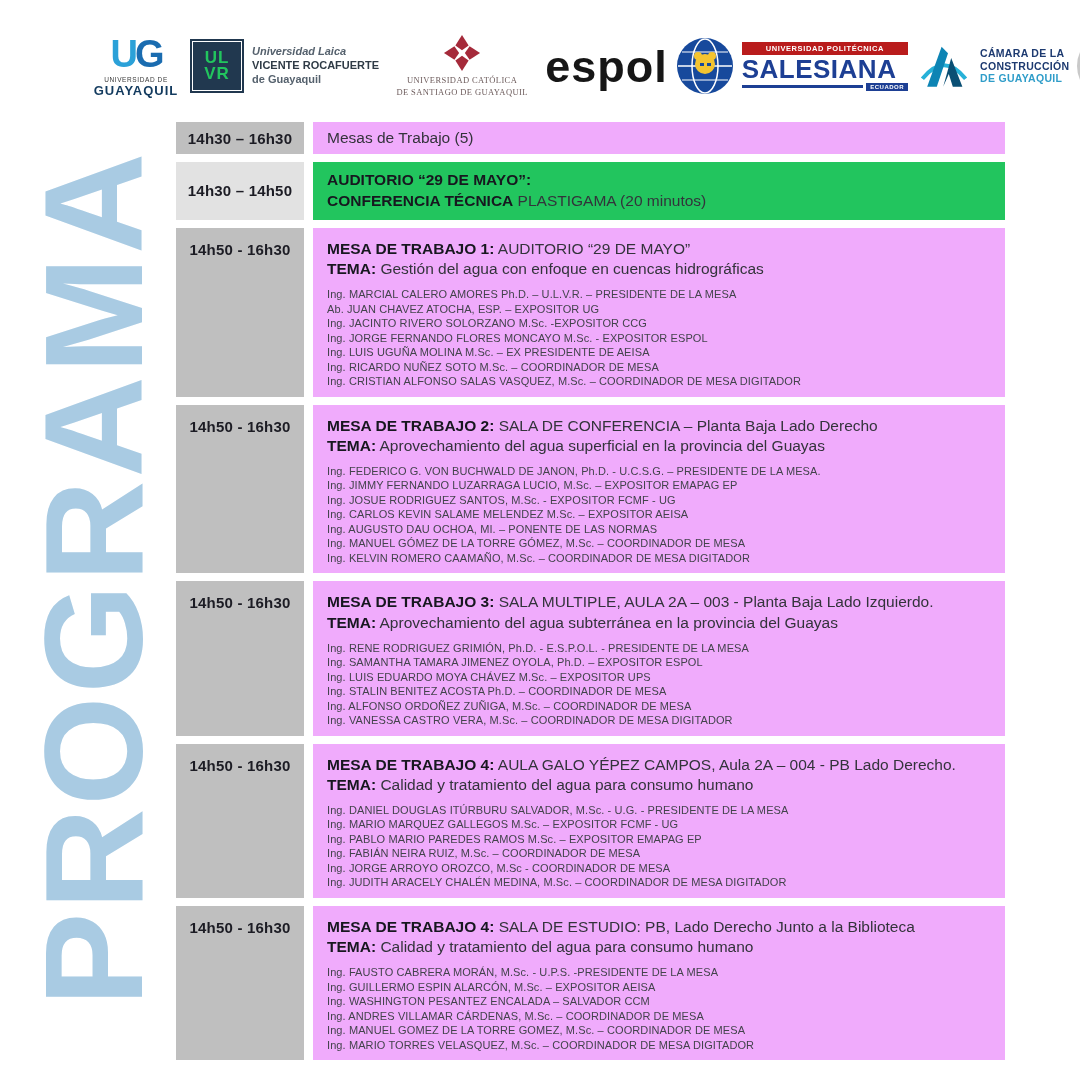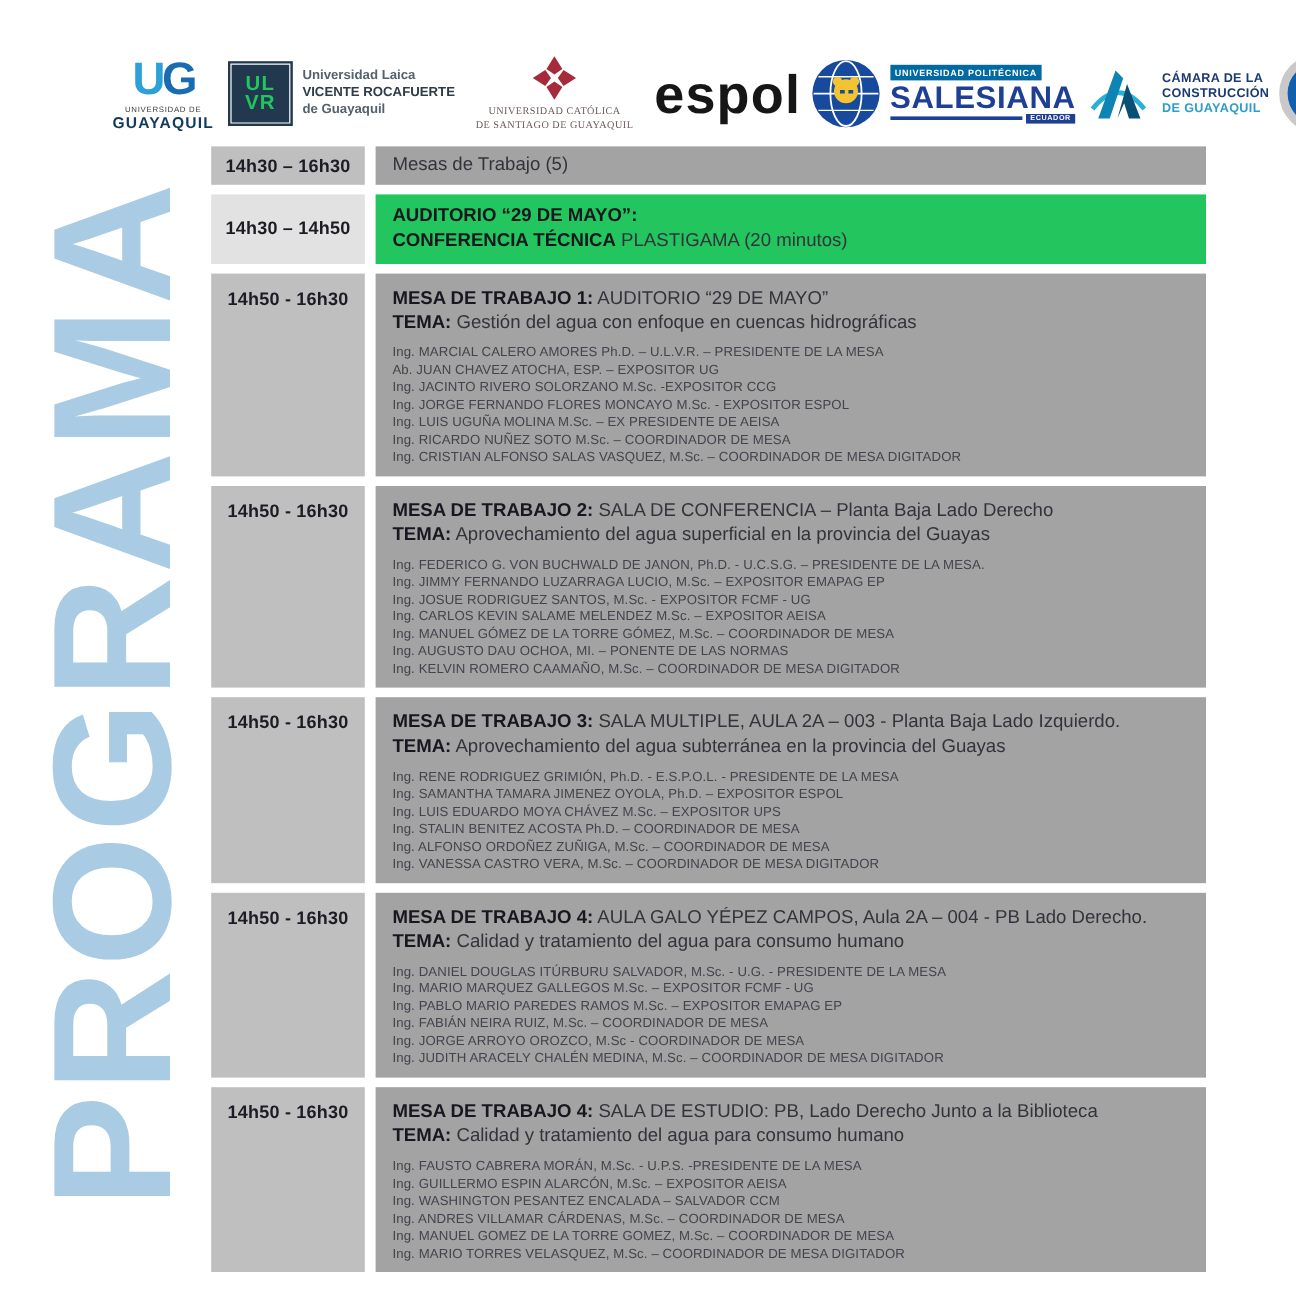--- a/index.html
+++ b/index.html
@@ -7,49 +7,49 @@
   body {
     position: relative;
     background: #ffffff;
     font-family: "Liberation Sans", "DejaVu Sans", sans-serif;
     overflow: hidden;
     color: #26262e;
   }
 
   
   .header {
-    position: absolute; top: 28px; left: 90px; width: 918px; height: 100px;
+    position: absolute; top: 16px; left: 90px; width: 918px; height: 100px;
     display: flex; align-items: center; justify-content: space-between; gap: 8px;
   }
   .logo { display: flex; align-items: center; gap: 8px; flex: none; }
 
   .ug { flex-direction: column; gap: 0; width: 92px; }
   .ug-mark { font-size: 38px; font-weight: 800; letter-spacing: -3px; line-height: 1; }
   .ug-u { color: #2ba1d8; } .ug-g { color: #1a6cb0; }
   .ug-line1 { font-size: 6.5px; color: #3a3a3a; letter-spacing: .6px; margin-top: 3px; }
   .ug-line2 { font-size: 13px; font-weight: 800; color: #123a5e; letter-spacing: 1px; }
 
   .ulvr-sq {
     width: 54px; height: 54px; background: #21384f; color: #22c55e;
     display: flex; flex-direction: column; align-items: center; justify-content: center;
     font-weight: 800; font-size: 17px; line-height: .95; letter-spacing: 1px;
     box-shadow: inset 0 0 0 2px #21384f, inset 0 0 0 3px #ffffff;
   }
   .ulvr-txt { font-size: 11px; line-height: 1.25; color: #55616d; }
-  .ulvr-txt .b1 { color: #55616d; font-weight: 600; }
+  .ulvr-txt .b1 { color: #55616d; font-weight: 600; font-style: italic; }
   .ulvr-txt .b2 { color: #2f3b46; font-weight: 800; }
   .ulvr-txt .b3 { color: #55616d; font-weight: 600; }
 
   .ucsg { flex-direction: column; gap: 3px; width: 150px; }
   .ucsg-text { font-family: "Liberation Serif", serif; font-size: 8.5px; color: #6d5c5c; letter-spacing: .4px; text-align: center; line-height: 1.3; }
 
   .espol-word { font-size: 45px; font-weight: 800; color: #161616; letter-spacing: 1px; line-height: 1; }
 
   .ups-banner { display: flex; flex-direction: column; }
-  .ups-topbar { background: #0369a1; color: #fff; font-size: 7.5px; font-weight: 700; letter-spacing: .6px; padding: 2px 4px; align-self: flex-start; }
+  .ups-topbar { background: #b91c1c; color: #fff; font-size: 7.5px; font-weight: 700; letter-spacing: .6px; padding: 2px 24px; align-self: flex-start; }
   .ups-main { font-size: 26px; font-weight: 800; color: #1d3f94; letter-spacing: .5px; line-height: 1; margin-top: 1px; }
   .ups-ecuador-row { display: flex; justify-content: flex-end; align-items: center; gap: 3px; margin-top: 1px; }
   .ups-strip { flex: 1; height: 3px; background: #1d3f94; }
   .ups-ecuador { background: #1d3f94; color: #ffffff; font-size: 6px; font-weight: 700; padding: 1px 4px; letter-spacing: .5px; }
 
   .ccg-txt { font-size: 10.5px; font-weight: 800; line-height: 1.18; letter-spacing: .3px; }
   .ccg-l1, .ccg-l2 { color: #1d3a70; } .ccg-l3 { color: #2f9dc9; }
 
   .aeisa-ring {
     width: 66px; height: 66px; border-radius: 50%;
@@ -72,21 +72,21 @@
   }
   .row { display: flex; gap: 9px; }
   .time {
     width: 128px; flex: none; background: #bfbfbf;
     font-weight: bold; font-size: 15px; color: #1c1c24;
     display: flex; justify-content: center; letter-spacing: .2px;
   }
   .row.simple .time, .row.highlight .time { align-items: center; }
   .row.highlight .time { background: #e2e2e2; }
   .row.mesa .time { align-items: flex-start; padding-top: 13px; }
-  .content { flex: 1; background: #a3a3a3; padding: 0 14px; }
+  .content { flex: 1; background: #f0abfc; padding: 0 14px; }
   .row.simple .content { display: flex; align-items: center; font-size: 15.5px; color: #33333b; min-height: 32px; }
   .row.highlight .content { background: #22c55e; padding: 8px 14px; font-size: 15.5px; line-height: 1.35; color: #33333b; }
   .row.highlight .content b, .row-title b, .tema b { font-weight: bold; color: #17171f; }
   .row.mesa .content { padding: 11px 14px 8px; }
   .row-title, .tema { font-size: 15.5px; line-height: 1.3; color: #33333b; }
   .people { margin-top: 8px; font-size: 11px; line-height: 14.5px; color: #43434c; letter-spacing: .1px; }
 </style>
 </head>
 <body>
 
@@ -207,22 +207,22 @@
   <div class="row mesa">
     <div class="time">14h50 - 16h30</div>
     <div class="content">
       <div class="row-title"><b>MESA DE TRABAJO 2:</b><span> SALA DE CONFERENCIA – Planta Baja Lado Derecho</span></div>
       <div class="tema"><b>TEMA:</b><span> Aprovechamiento del agua superficial en la provincia del Guayas</span></div>
       <div class="people">
           <div>Ing. FEDERICO G. VON BUCHWALD DE JANON, Ph.D. - U.C.S.G. – PRESIDENTE DE LA MESA.</div>
           <div>Ing. JIMMY FERNANDO LUZARRAGA LUCIO, M.Sc. – EXPOSITOR EMAPAG EP</div>
           <div>Ing. JOSUE RODRIGUEZ SANTOS, M.Sc. - EXPOSITOR FCMF - UG</div>
           <div>Ing. CARLOS KEVIN SALAME MELENDEZ M.Sc. – EXPOSITOR AEISA</div>
+          <div>Ing. AUGUSTO DAU OCHOA, MI. – PONENTE DE LAS NORMAS</div>
           <div>Ing. MANUEL GÓMEZ DE LA TORRE GÓMEZ, M.Sc. – COORDINADOR DE MESA</div>
-          <div>Ing. AUGUSTO DAU OCHOA, MI. – PONENTE DE LAS NORMAS</div>
           <div>Ing. KELVIN ROMERO CAAMAÑO, M.Sc. – COORDINADOR DE MESA DIGITADOR</div>
         </div>
     </div>
   </div>
 
   <div class="row mesa">
     <div class="time">14h50 - 16h30</div>
     <div class="content">
       <div class="row-title"><b>MESA DE TRABAJO 3:</b><span> SALA MULTIPLE, AULA 2A – 003 - Planta Baja Lado Izquierdo.</span></div>
       <div class="tema"><b>TEMA:</b><span> Aprovechamiento del agua subterránea en la provincia del Guayas</span></div>

